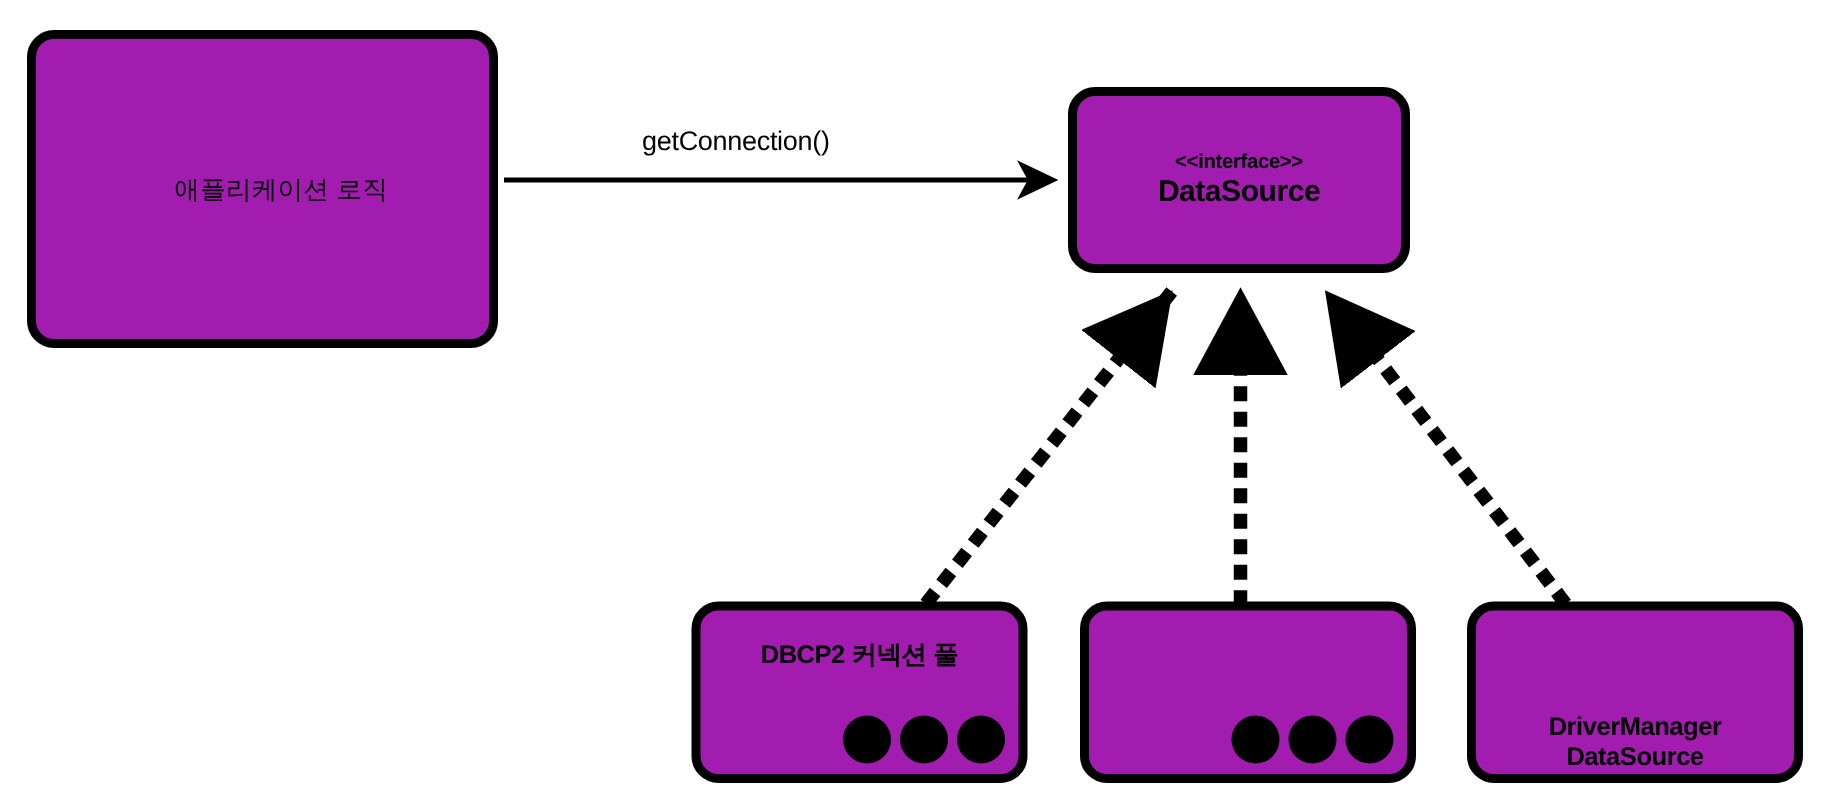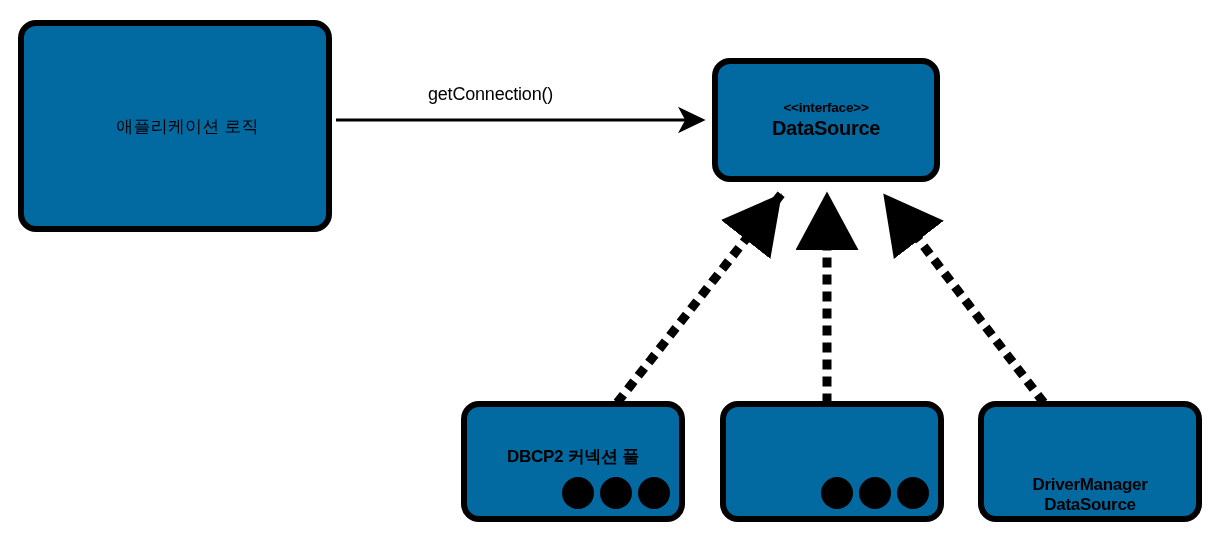--- a/index.html
+++ b/index.html
@@ -24,21 +24,21 @@
   }
   .svg-layer {
     position: absolute;
     left: 0;
     top: 0;
     width: 1222px;
     height: 540px;
   }
   .node {
     position: absolute;
-    background: #0369a1;
+    background: #a21caf;
     border: 6px solid #000000;
     border-radius: 18px;
     box-sizing: border-box;
     display: flex;
     flex-direction: column;
     align-items: center;
     justify-content: center;
     z-index: 3;
   }
   .node-app {
@@ -74,21 +74,21 @@
   }
   .node-impl {
     top: 401px;
     width: 224px;
     height: 121px;
     justify-content: flex-end;
     padding: 0;
   }
   .node-impl.pool {
     justify-content: flex-start;
-    padding-top: 40px;
+    padding-top: 20px;
   }
   .node-impl .node-title {
     font-size: 17px;
     font-weight: 700;
     letter-spacing: -0.3px;
     text-align: center;
     line-height: 1.22;
   }
   .node-impl-1 { left: 461px; }
   .node-impl-2 { left: 720px; }

